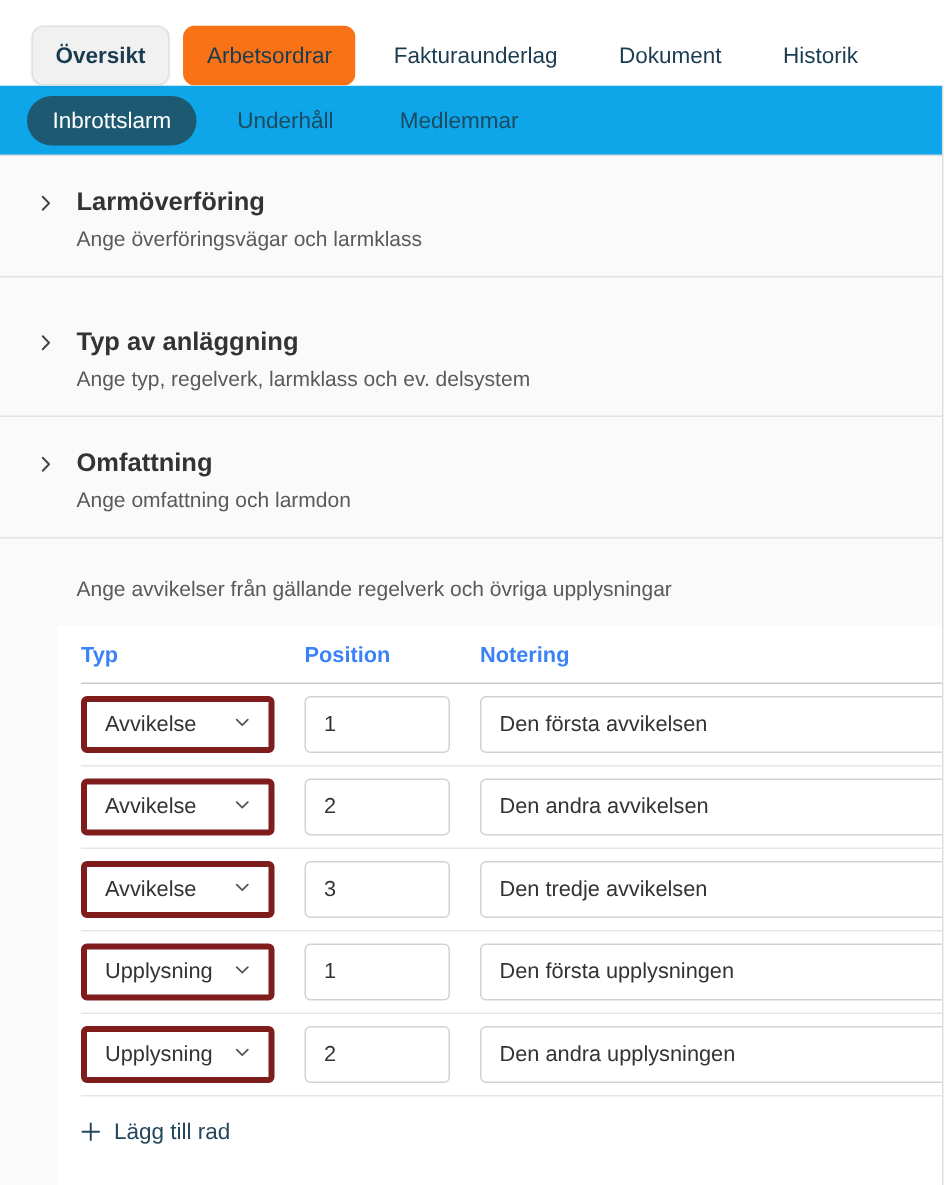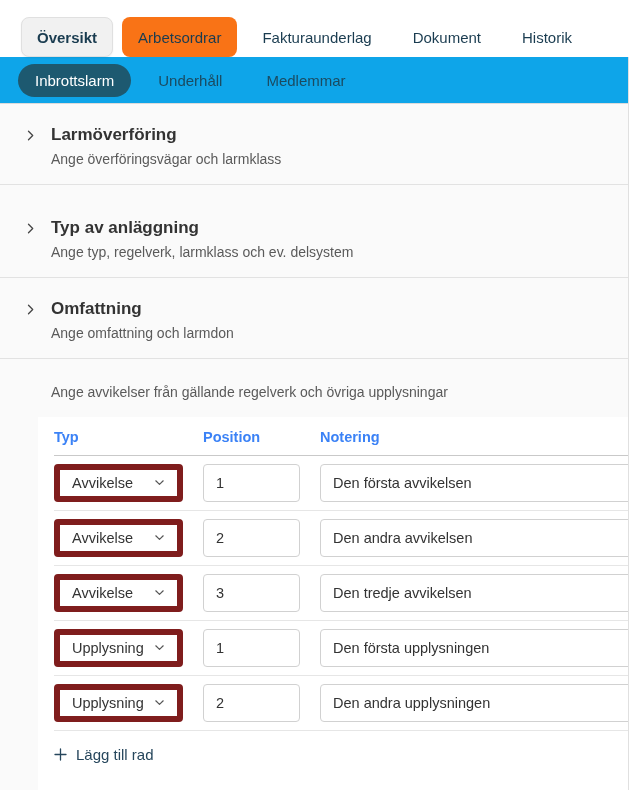--- a/index.html
+++ b/index.html
@@ -40,21 +40,21 @@
   .sec-sub { font-size:14px; color:#5a5a5a; margin:4px 0 0 27px; line-height:18px; }
 
   
   .table { margin:16px 0 0 14px; background:#ffffff; width:660px;
            padding:0 0 0 16px; min-height:380px; }
   .thead, .trow, .tfoot { display:grid;
            grid-template-columns:129px 97px 358px; column-gap:20px; }
   .thead { padding:12px 0 10px; border-bottom:1px solid #c9c9c9; }
   .th { font-size:14.5px; font-weight:600; color:#3b82f6; }
   .trow { padding:8px 0; border-bottom:1px solid #e6e6e6; align-items:center; }
-  .select { height:38px; background:#fff; border:6px solid #7f1d1d; border-radius:4px;
+  .select { height:38px; background:#fff; border:4px solid #7f1d1d; border-radius:4px;
             display:flex; align-items:center; justify-content:space-between;
             padding:0 12px; font-size:14.5px; color:#333333; cursor:pointer; }
   .tinput { height:38px; width:100%; background:#fff; border:1px solid #d1d1d1;
             border-radius:4px; padding:0 12px; font-size:14.5px; color:#333333;
             font-family:"Liberation Sans", sans-serif; }
   .addrow { display:flex; align-items:center; gap:9px; background:none; border:none;
             padding:15px 0 20px; font-size:15px; color:#26465c; cursor:pointer;
             font-family:"Liberation Sans", sans-serif; }
   .plus { width:13px; height:13px; display:inline-flex; }
 </style>

